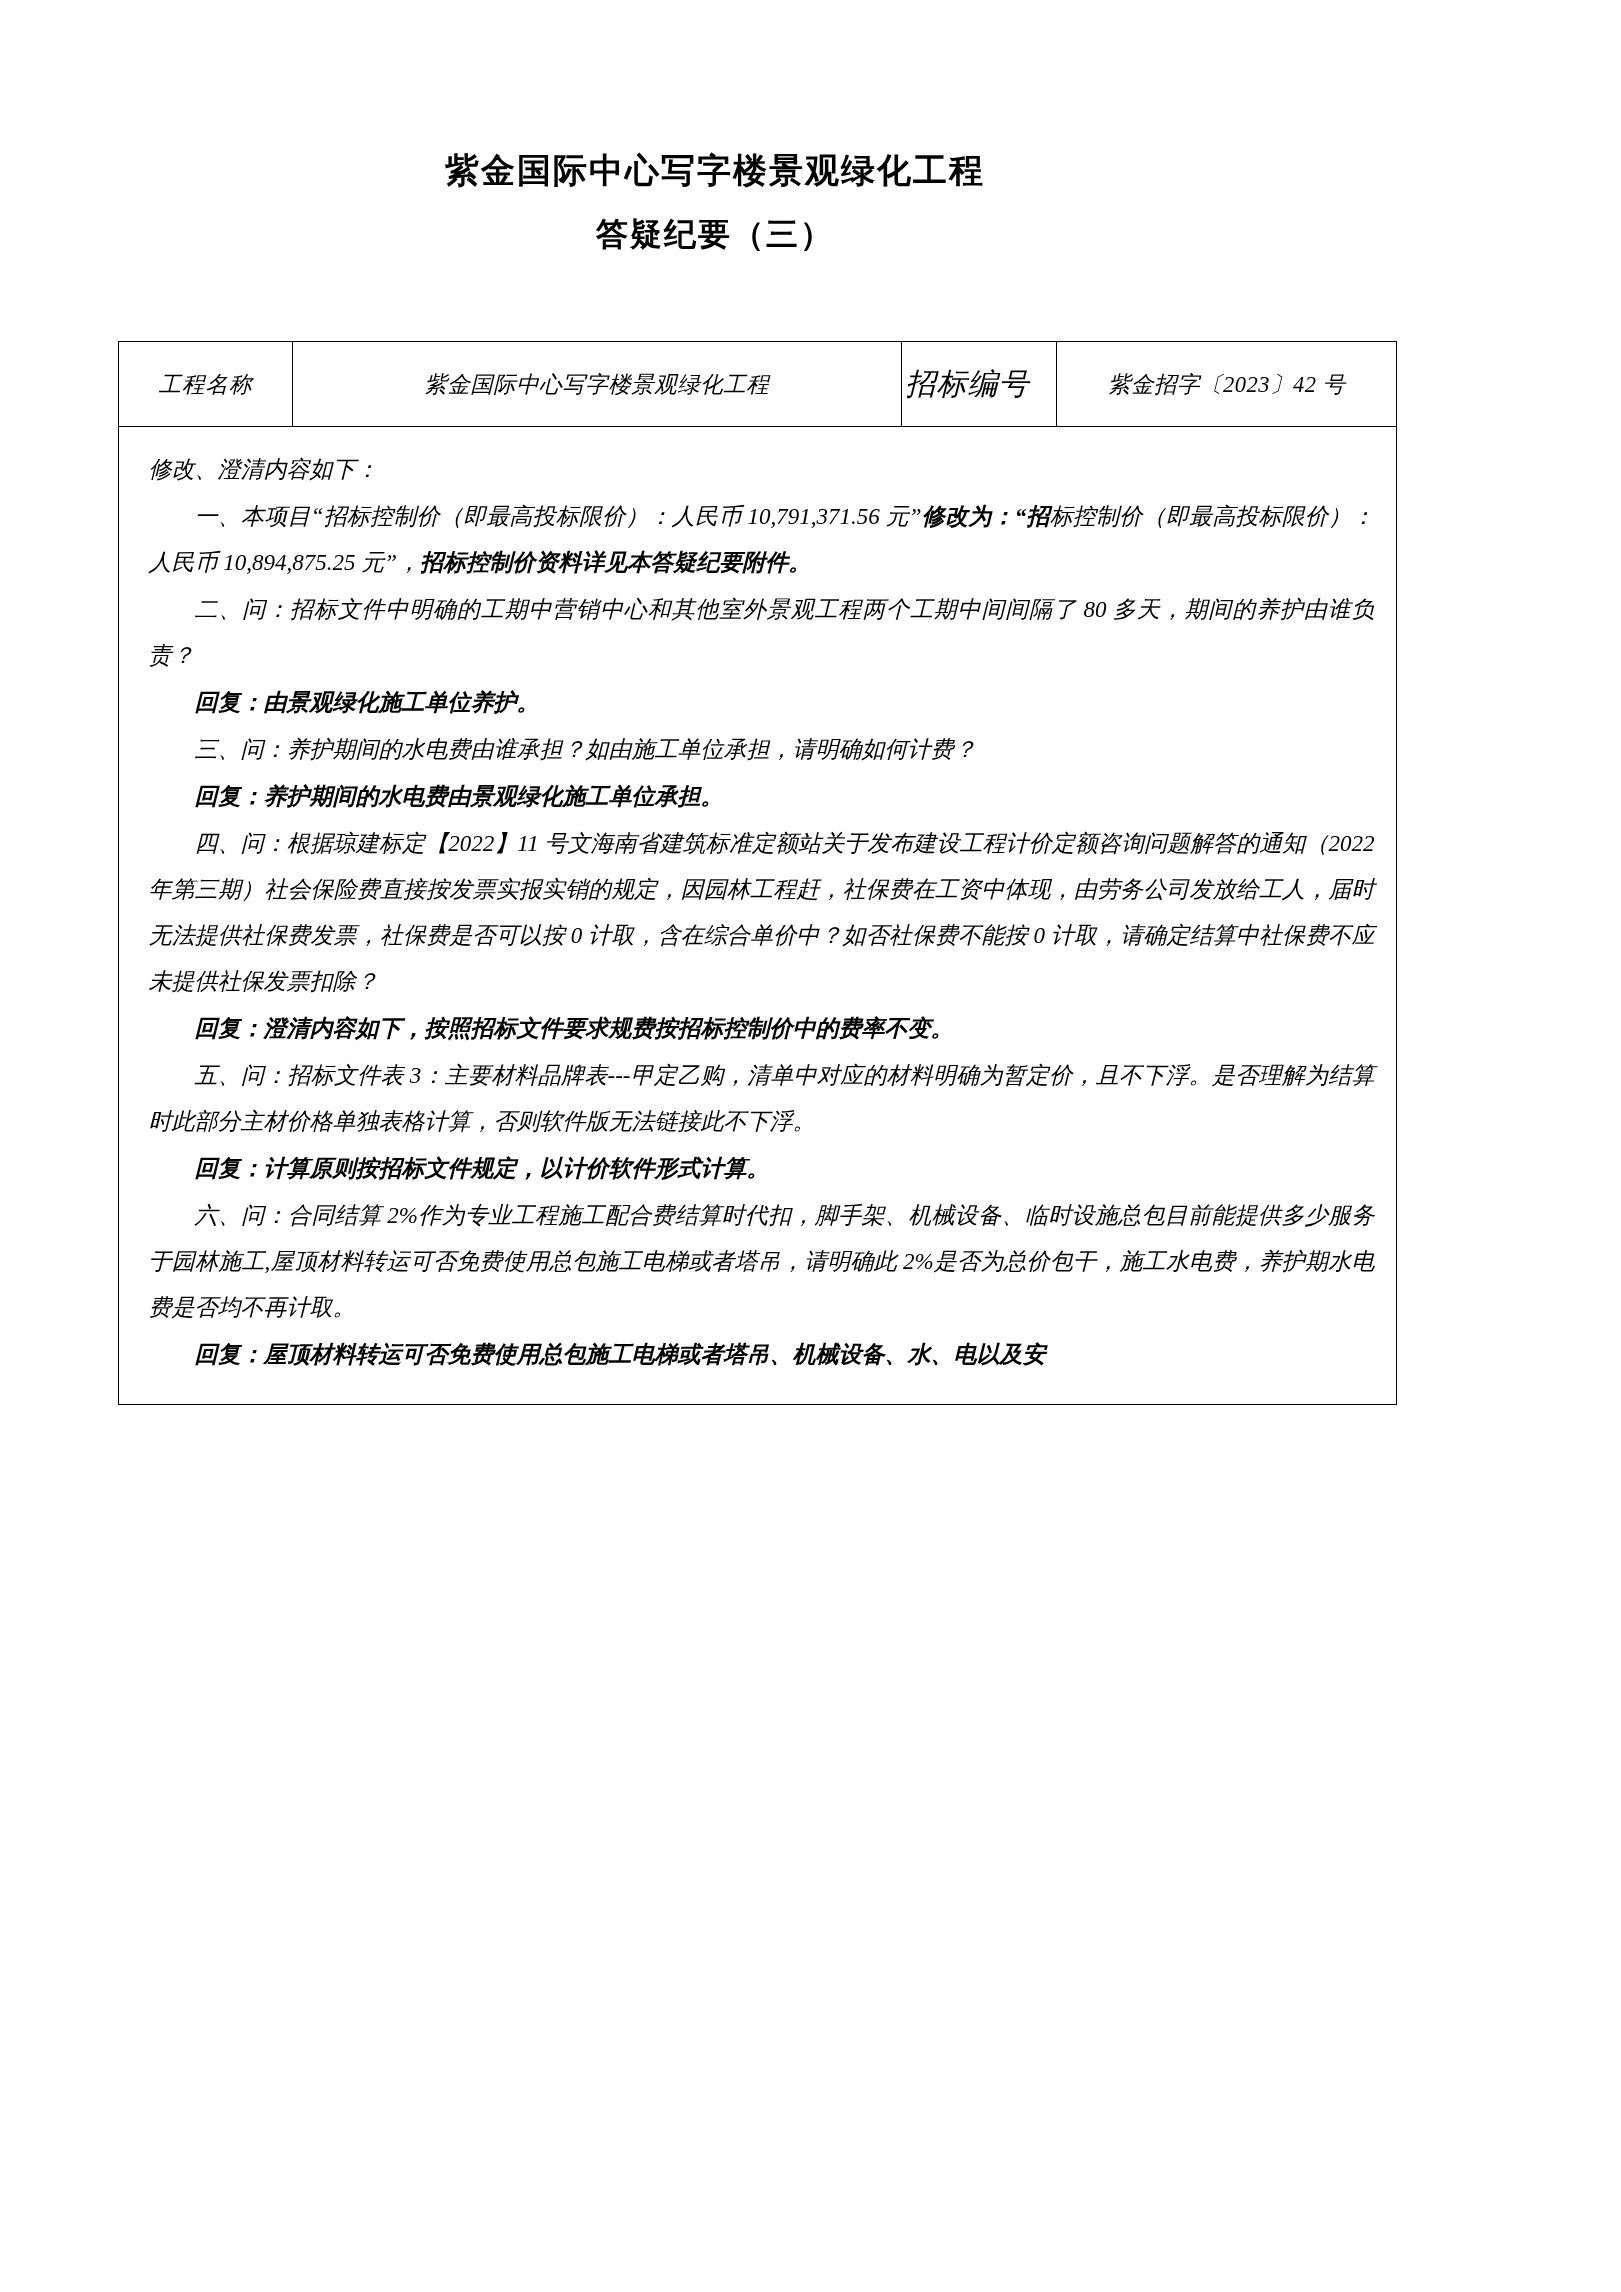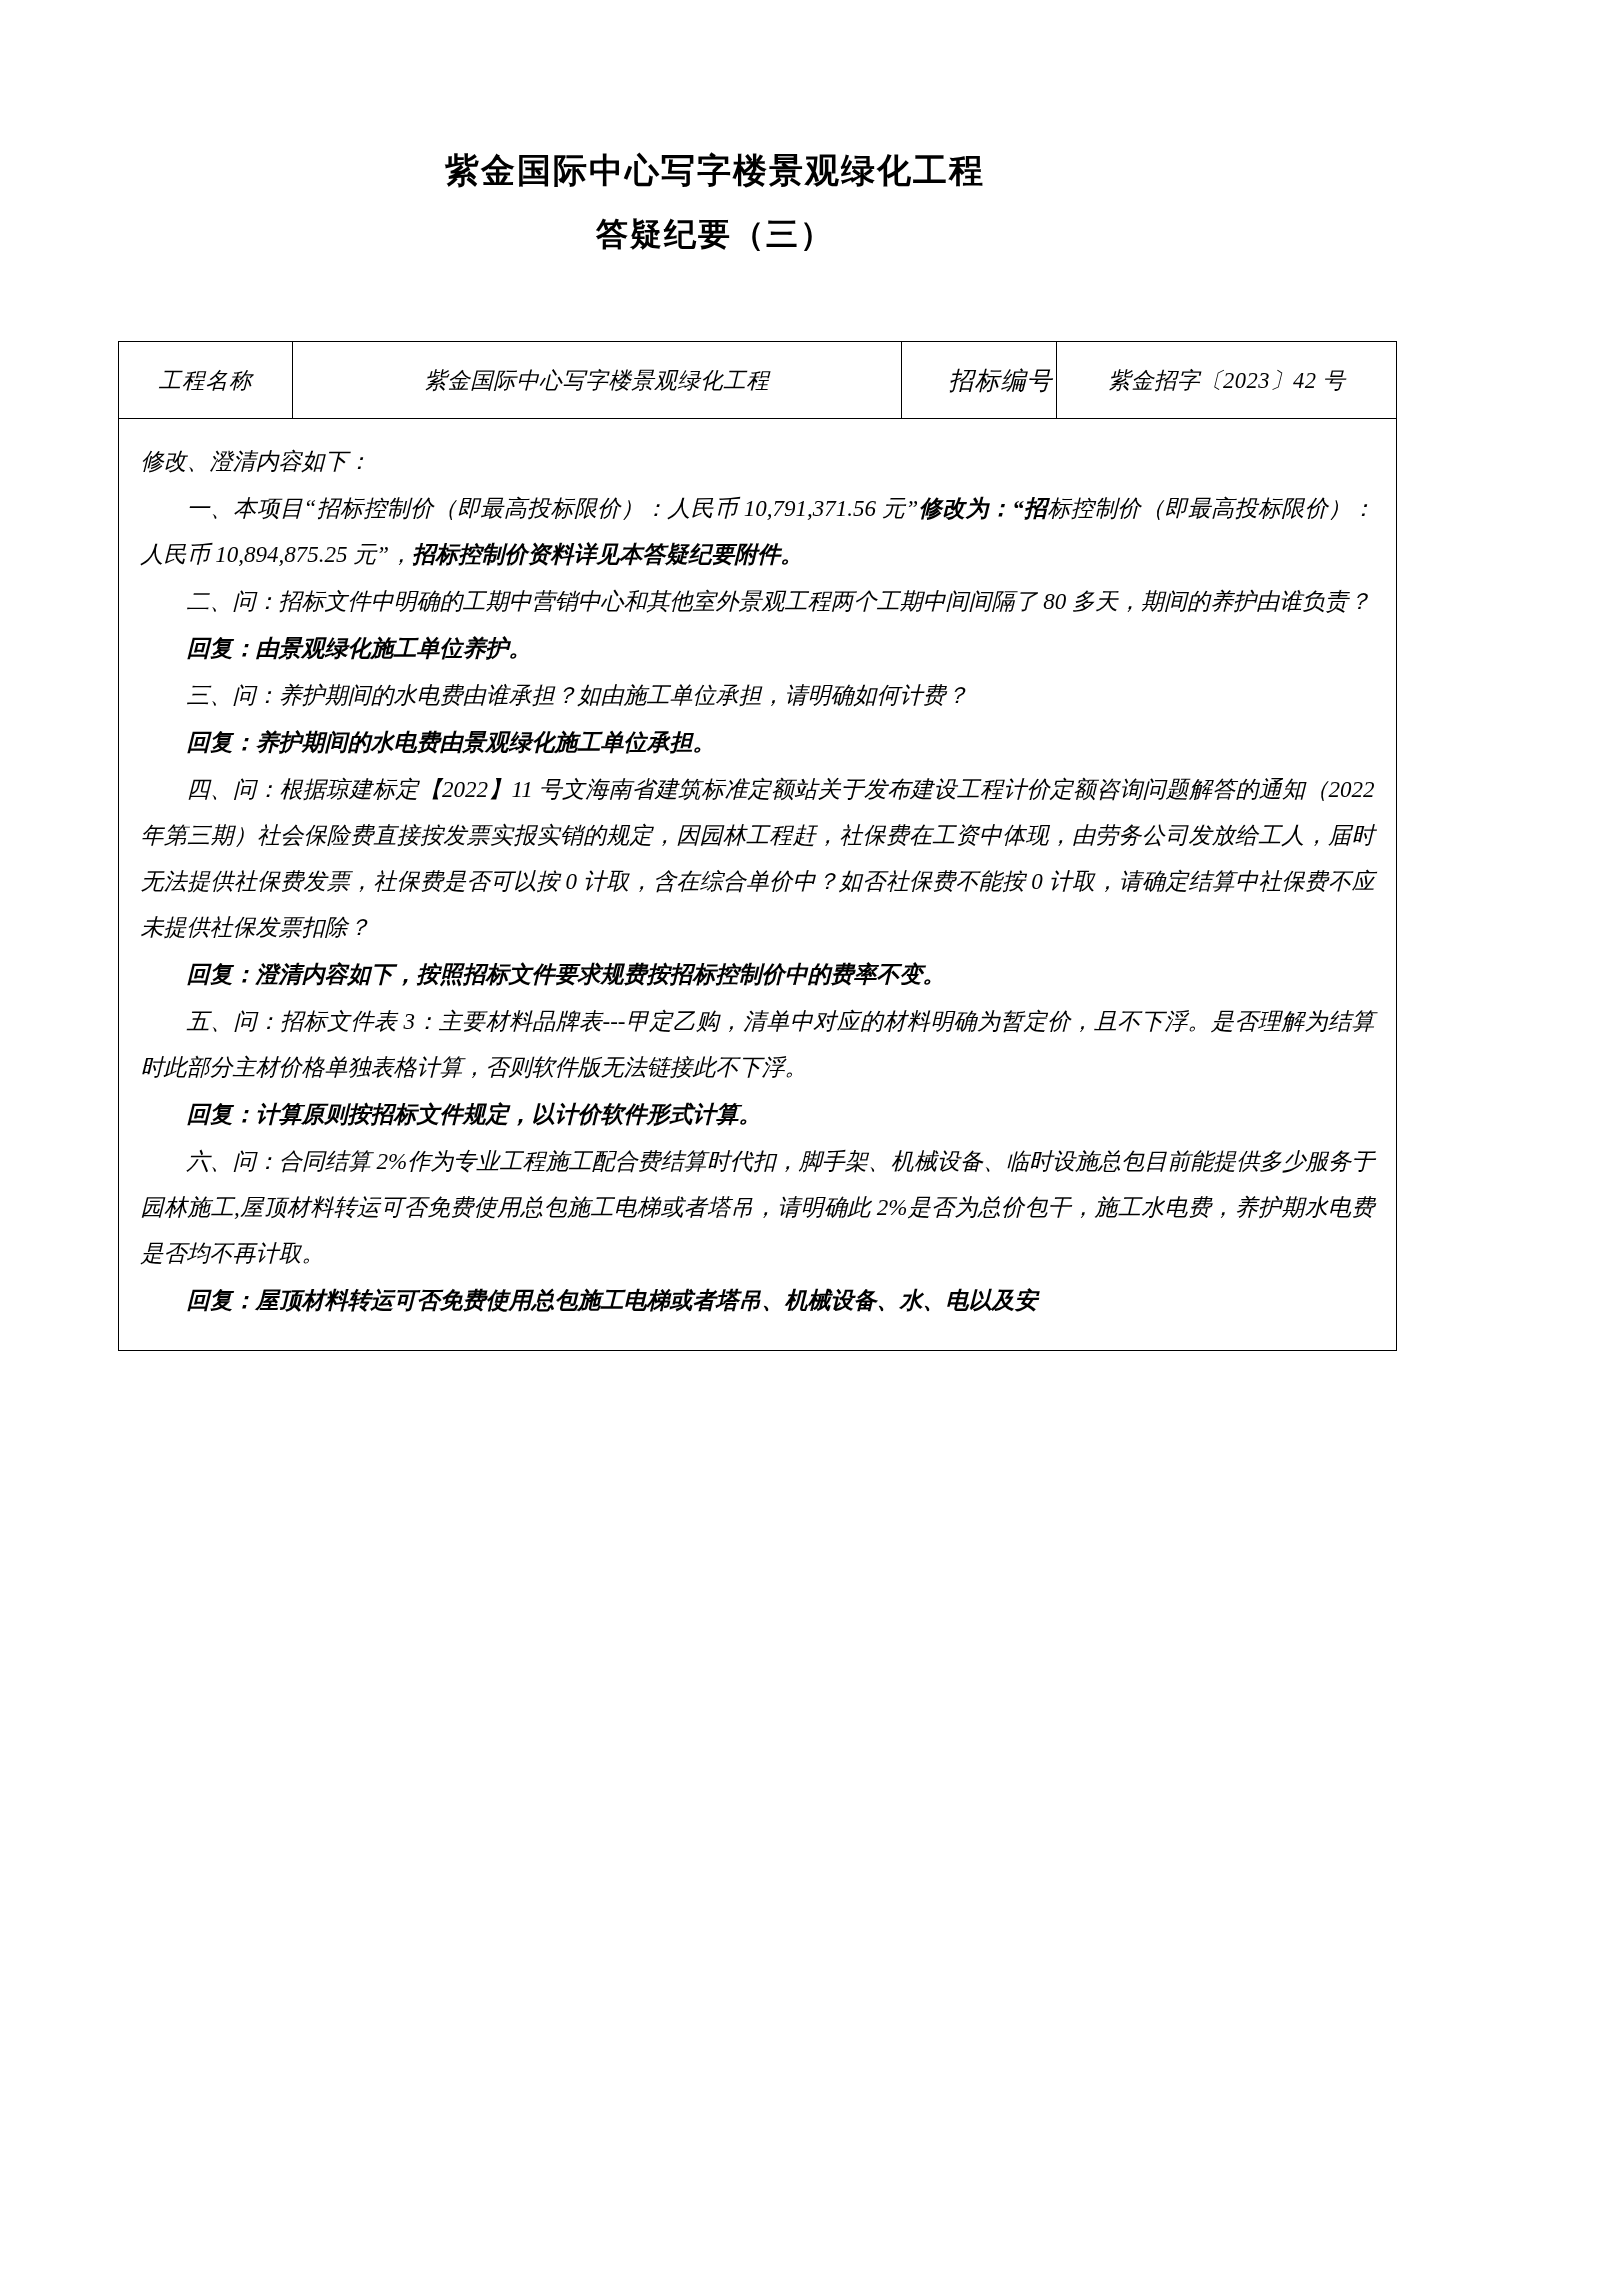--- a/index.html
+++ b/index.html
@@ -61,41 +61,41 @@
     letter-spacing: 1px;
   }
   .hdr-value {
     text-align: center;
     font-size: 22.5px;
     padding: 21.6px 7.8px;
     letter-spacing: 0.5px;
   }
   .hdr-label2 {
     width: 147px;
-    text-align: right;
-    font-size: 25px;
+    text-align: left;
+    font-size: 30px;
     padding: 21.6px 3.9px;
     letter-spacing: 1px;
   }
   .hdr-value2 {
     width: 323px;
     text-align: center;
     font-size: 22.5px;
     padding: 21.6px 7.8px;
     letter-spacing: 0.5px;
   }
   .body-cell {
     padding: 19.6px 21.6px 25.5px 21.6px;
     font-size: 23px;
     line-height: 2.0;
     text-align: justify;
     text-justify: inter-ideograph;
   }
   .body-cell p {
-    margin: 0 0 1px 0;
+    margin: 0 0 1px 8px;
     text-align: justify;
     text-justify: inter-ideograph;
   }
   .ind {
     text-indent: 2em;
   }
   .b {
     font-weight: bold;
   }
 </style>

